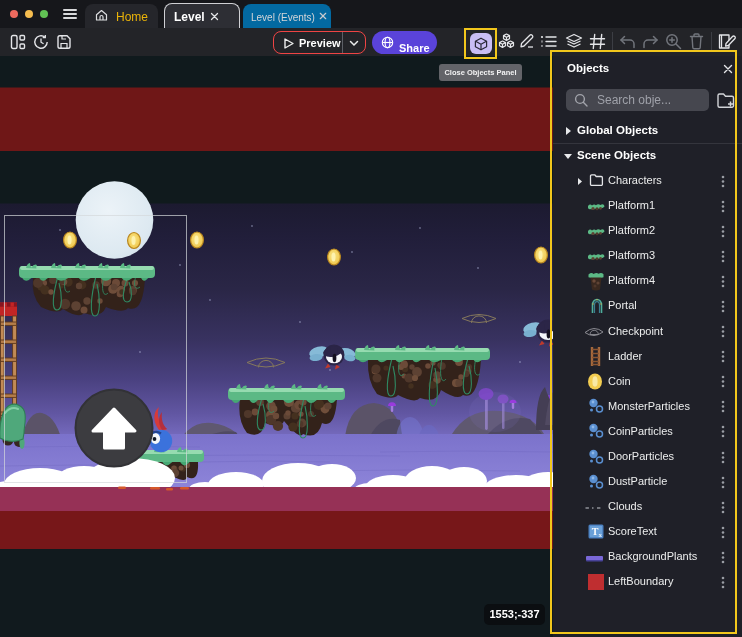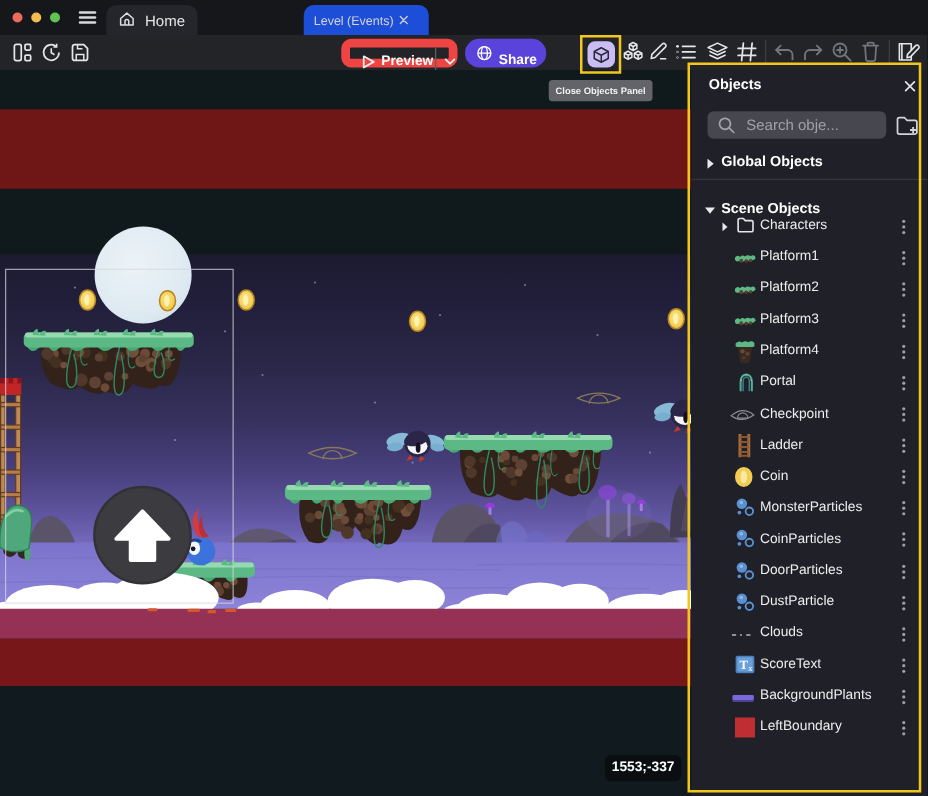--- a/index.html
+++ b/index.html
@@ -16,23 +16,29 @@
   <div class="abs" style="left:40.1px;top:10px;width:8px;height:8px;border-radius:50%;background:#61c354;"></div>
   <div class="abs" style="left:63px;top:9px;width:14px;height:2px;background:#d8d9db;border-radius:1px;"></div>
   <div class="abs" style="left:63px;top:13px;width:14px;height:2px;background:#d8d9db;border-radius:1px;"></div>
   <div class="abs" style="left:63px;top:17px;width:14px;height:2px;background:#d8d9db;border-radius:1px;"></div>
 
   <div class="abs" style="left:85px;top:4px;width:73px;height:24px;background:#25262b;border-radius:8px 8px 0 0;">
     <svg class="abs" style="left:10px;top:5px;" width="13" height="13" viewBox="0 0 13 13" fill="none" stroke="#dcdde0" stroke-width="1.2">
         <path d="M1.5 5.8 L6.5 1.5 L11.5 5.8 V11 H1.5 Z" stroke-linejoin="round"></path>
         <path d="M5 11 V8 a1.5 1.5 0 0 1 3 0 V11"></path>
       </svg>
-    <div class="abs" style="left:31px;top:6px;font-size:12px;color:#e5e5e5;">Home</div>
+    <div class="abs" style="left:31px;top:6px;font-size:12px;color:#eab308;">Home</div>
   </div>
-  <div class="abs" style="left:243px;top:4px;width:100px;height:24px;background:#1d4ed8;border-radius:8px 8px 0 0;">
+  <div class="abs" style="left:164px;top:3px;width:76px;height:25px;background:#2d2e34;border:1px solid #cfd0d4;border-bottom:none;border-radius:8px 8px 0 0;">
+    <div class="abs" style="left:9px;top:6px;font-size:12px;font-weight:bold;color:#ffffff;">Level</div>
+    <svg class="abs" style="left:44px;top:6.5px;" width="11" height="11" viewBox="0 0 11 11" stroke="#e4e5e8" stroke-width="1.3" stroke-linecap="round">
+        <path d="M2.5 2.5 L8.5 8.5 M8.5 2.5 L2.5 8.5"></path>
+      </svg>
+  </div>
+  <div class="abs" style="left:243px;top:4px;width:88px;height:24px;background:#0369a1;border-radius:8px 8px 0 0;">
     <div class="abs" style="left:8px;top:7.5px;font-size:10px;color:#d4d5d8;">Level (Events)</div>
     <svg class="abs" style="left:75px;top:7px;" width="10" height="10" viewBox="0 0 11 11" stroke="#c9cace" stroke-width="1.3" stroke-linecap="round">
         <path d="M2.5 2.5 L8.5 8.5 M8.5 2.5 L2.5 8.5"></path>
       </svg>
   </div>
 </div>
 
 <div class="abs" id="toolbar" style="left:0;top:28px;width:742px;height:28px;background:#232428;">
 
   <svg class="abs" style="left:10px;top:6px;" width="16" height="16" viewBox="0 0 16 16" fill="none" stroke="#e4e5e8" stroke-width="1.4">
@@ -43,21 +49,21 @@
   <svg class="abs" style="left:33px;top:6px;" width="16" height="16" viewBox="0 0 16 16" fill="none" stroke="#e4e5e8" stroke-width="1.4">
       <path d="M14.2 8 a6.2 6.2 0 1 1 -2.2 -4.75"></path>
       <path d="M12.3 1 v2.6 h-2.6" stroke-width="1.3"></path>
       <path d="M8 4.5 V8.2 L10.6 9.8" stroke-width="1.3"></path>
     </svg>
   <svg class="abs" style="left:56px;top:6px;" width="16" height="16" viewBox="0 0 16 16" fill="none" stroke="#e4e5e8" stroke-width="1.4">
       <path d="M2 3.5 a1.8 1.8 0 0 1 1.8-1.8 H11 L14 4.7 V12.5 a1.8 1.8 0 0 1 -1.8 1.8 H3.8 A1.8 1.8 0 0 1 2 12.5 Z"></path>
       <path d="M5 14 V9.5 H11 V14 M6 2 V5 H10" stroke-width="1.2"></path>
     </svg>
 
-  <div class="abs" style="left:273px;top:3px;width:93px;height:23px;border:7px solid #ef4444;border-radius:8px;">
+  <div class="abs" style="left:273px;top:3px;width:93px;height:23px;border:1px solid #ef4444;border-radius:8px;">
     <svg class="abs" style="left:8px;top:4.5px;" width="13" height="13" viewBox="0 0 13 13" fill="none" stroke="#eceded" stroke-width="1.4" stroke-linejoin="round">
         <path d="M3 2 L11 6.5 L3 11 Z"></path>
       </svg>
     <div class="abs" style="left:25px;top:5px;font-size:11px;font-weight:bold;color:#fff;">Preview</div>
     <div class="abs" style="left:68px;top:0;width:1px;height:21px;background:#5c5f66;"></div>
     <svg class="abs" style="left:74px;top:7px;" width="12" height="9" viewBox="0 0 12 9" fill="none" stroke="#eceded" stroke-width="1.5" stroke-linecap="round">
         <path d="M2.5 2.5 L6 6 L9.5 2.5"></path>
       </svg>
   </div>
 
@@ -501,21 +507,21 @@
       <path d="M14.5 10.5 v5 M12 13 h5" stroke-width="1.5"></path>
     </svg>
   <div id="rows">
   <div class="abs" style="left:0;top:63px;width:189px;height:25px;">
         <svg class="abs" style="left:12px;top:7px;" width="7" height="10" viewBox="0 0 7 10">
           <path d="M1 1 L6 5 L1 9 Z" fill="#e8e9eb"></path>
         </svg>
         <div class="abs" style="left:24px;top:4.5px;font-size:11.5px;font-weight:bold;color:#fff;">Global Objects</div>
       </div>
   <div class="abs" style="left:0;top:86.5px;width:189px;height:1px;background:#34353d;"></div>
-  <div class="abs" style="left:0;top:100px;width:189px;height:25px;">
+  <div class="abs" style="left:0;top:88px;width:189px;height:25px;">
         <svg class="abs" style="left:10px;top:9px;" width="10" height="7" viewBox="0 0 10 7">
           <path d="M1 1 L5 6 L9 1 Z" fill="#e8e9eb"></path>
         </svg>
         <div class="abs" style="left:24px;top:4.5px;font-size:11.5px;font-weight:bold;color:#fff;">Scene Objects</div>
       </div>
   <div class="abs" style="left:0;top:112.9px;width:189px;height:25px;">
         <svg class="abs" style="left:24px;top:8px;" width="6" height="9" viewBox="0 0 6 9">
           <path d="M1 1 L5 4.5 L1 8 Z" fill="#e8e9eb"></path>
         </svg>
         <svg class="abs" style="left:36px;top:4.5px;" width="15" height="14" viewBox="0 0 15 14" fill="none" stroke="#e4e5e8" stroke-width="1.3">

